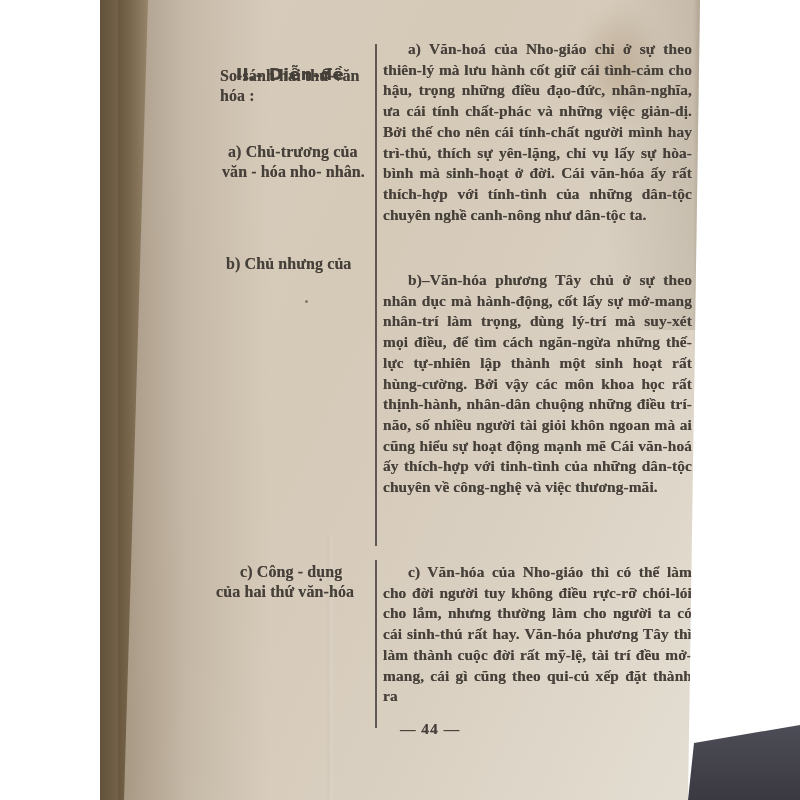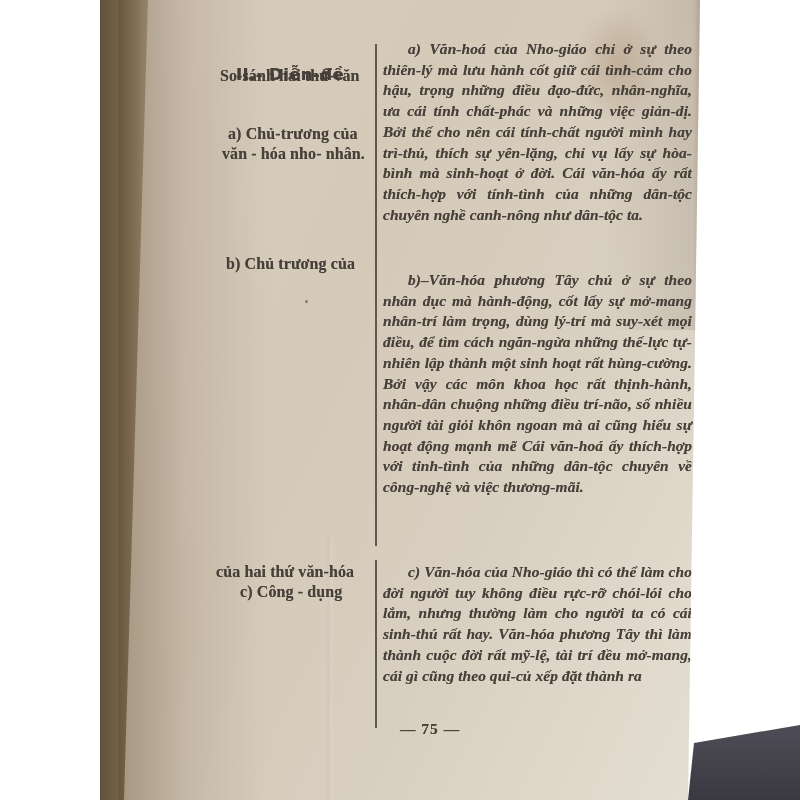--- a/index.html
+++ b/index.html
@@ -56,33 +56,33 @@
   }
   
   .txt{color:#46403a;text-shadow:0 0 .5px rgba(60,50,40,.55);}
   .heading{
     position:absolute;left:90px;top:36px;width:200px;text-align:center;
     font-family:"DejaVu Sans",sans-serif;font-weight:bold;font-size:16.5px;letter-spacing:.4px;margin-top:29px;
   }
   .leftblock{position:absolute;font-weight:bold;font-size:16px;line-height:19.5px;letter-spacing:.1px;}
   .leftblock .line{display:block;}
   .intro{left:120px;top:66px;width:185px;}
-  .item-a{left:122px;top:124px;width:185px;}
+  .item-a{left:122px;top:142px;width:185px;}
   .item-a .l1{padding-left:6px;}
   .item-b{left:122px;top:254px;width:185px;}
   .item-b .l1{padding-left:4px;}
   .item-c{left:116px;top:562px;width:185px;}
   .item-c .l1{padding-left:24px;}
   .divider{position:absolute;left:275px;width:2px;background:#44403a;opacity:.82;}
   .div-seg1{top:44px;height:502px;}
   .div-seg2{top:560px;height:168px;}
   .para{
     position:absolute;left:283px;width:309px;
     font-weight:bold;font-size:15.4px;line-height:20.7px;
-    text-align:justify;text-indent:25px;letter-spacing:.1px;font-style:italic;
+    text-align:justify;text-indent:25px;letter-spacing:.1px;
   }
   .para-a{top:39px;}
   .para-b{top:270px;}
   .para-c{top:562px;}
   .pagenum{
     position:absolute;left:230px;top:720px;width:200px;text-align:center;
     font-weight:bold;font-size:15.5px;letter-spacing:1px;
   }
 </style>
 </head>
@@ -98,39 +98,40 @@
     <div class="shade-topright"></div>
     <div class="edge-right"></div>
     <div class="stain"></div>
     <div class="crease"></div>
     <div class="ink-dot"></div>
 
     <div class="txt heading">II.- Diễn-đề</div>
 
     <div class="txt leftblock intro">
       <span class="line l1">So-sánh hai thứ-văn</span>
+      <span class="line l2">hóa :</span>
     </div>
 
     <div class="txt leftblock item-a">
       <span class="line l1">a) Chủ-trương của</span>
       <span class="line l2">văn - hóa nho- nhân.</span>
     </div>
 
     <div class="txt leftblock item-b">
-      <span class="line l1">b) Chủ trương của</span>
+      <span class="line l1">b) Chủ nhưng của</span>
     </div>
 
     <div class="txt leftblock item-c">
+      <span class="line l1">c) Công - dụng</span>
       <span class="line l2">của hai thứ văn-hóa</span>
-      <span class="line l1">c) Công - dụng</span>
     </div>
 
     <div class="divider div-seg1"></div>
     <div class="divider div-seg2"></div>
 
     <div class="txt para para-a">a) Văn-hoá của Nho-giáo chỉ ở sự theo thiên-lý mà lưu hành cốt giữ cái tình-cảm cho hậu, trọng những điều đạo-đức, nhân-nghĩa, ưa cái tính chất-phác và những việc giản-dị. Bởi thế cho nên cái tính-chất người mình hay trì-thủ, thích sự yên-lặng, chỉ vụ lấy sự hòa-bình mà sinh-hoạt ở đời. Cái văn-hóa ấy rất thích-hợp với tính-tình của những dân-tộc chuyên nghề canh-nông như dân-tộc ta.</div>
     <div class="txt para para-b">b)–Văn-hóa phương Tây chủ ở sự theo nhân dục mà hành-động, cốt lấy sự mở-mang nhân-trí làm trọng, dùng lý-trí mà suy-xét mọi điều, để tìm cách ngăn-ngừa những thế-lực tự-nhiên lập thành một sinh hoạt rất hùng-cường. Bởi vậy các môn khoa học rất thịnh-hành, nhân-dân chuộng những điều trí-não, số nhiều người tài giỏi khôn ngoan mà ai cũng hiểu sự hoạt động mạnh mẽ Cái văn-hoá ấy thích-hợp với tinh-tình của những dân-tộc chuyên về công-nghệ và việc thương-mãi.</div>
     <div class="txt para para-c">c) Văn-hóa của Nho-giáo thì có thể làm cho đời người tuy không điều rực-rỡ chói-lói cho lắm, nhưng thường làm cho người ta có cái sinh-thú rất hay. Văn-hóa phương Tây thì làm thành cuộc đời rất mỹ-lệ, tài trí đều mở-mang, cái gì cũng theo qui-củ xếp đặt thành ra</div>
 
-    <div class="txt pagenum">— 75 —</div>
+    <div class="txt pagenum">— 44 —</div>
   </div>
 
 </div>
 
 </body></html>

